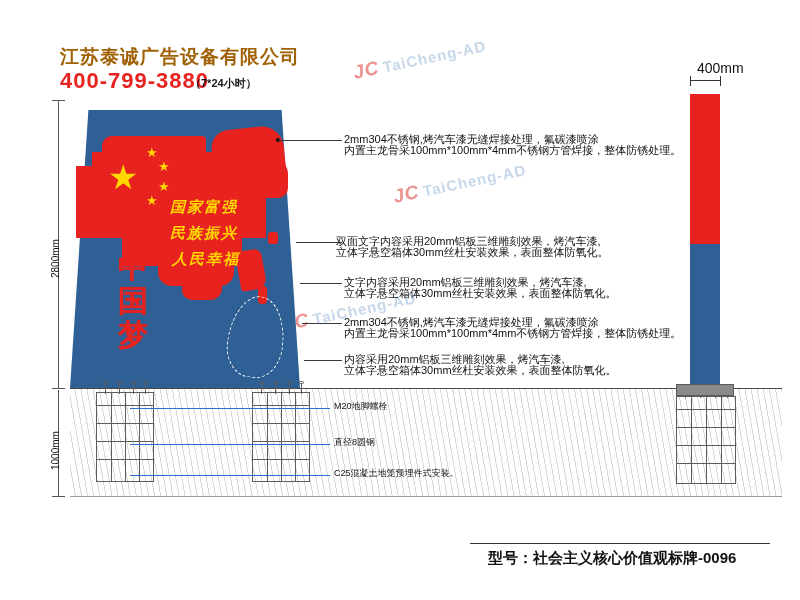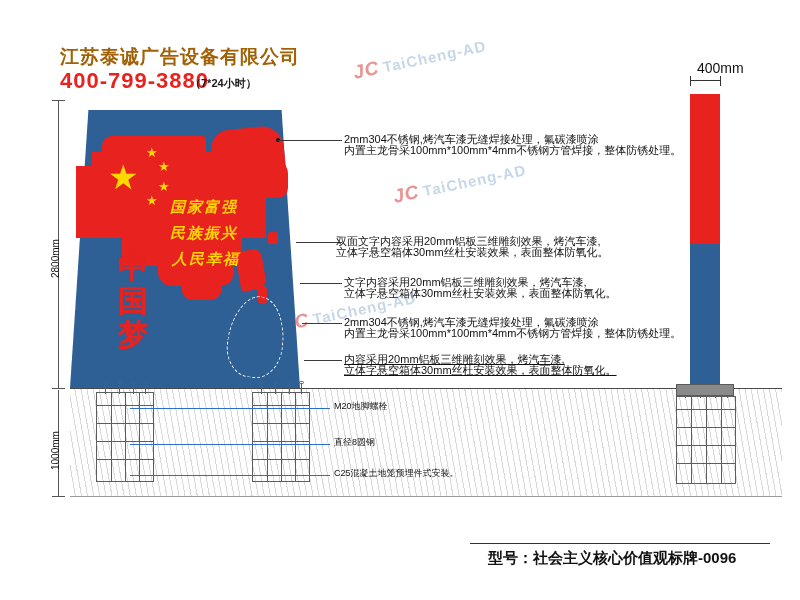--- a/index.html
+++ b/index.html
@@ -494,21 +494,21 @@
     <div>立体字悬空箱体30mm丝杜安装效果，表面整体防氧化。</div>
   </div>
 
   <div class="leader" style="left:302px; top:323px; width:40px;"></div>
   <div class="note" style="left:344px; top:317px;">
     <div>2mm304不锈钢,烤汽车漆无缝焊接处理，氟碳漆喷涂</div>
     <div>内置主龙骨采100mm*100mm*4mm不锈钢方管焊接，整体防锈处理。</div>
   </div>
 
   <div class="leader" style="left:304px; top:360px; width:38px;"></div>
-  <div class="note" style="left:344px; top:354px;text-decoration:underline;">
+  <div class="note" style="left:344px; top:354px;">
     <div>内容采用20mm铝板三维雕刻效果，烤汽车漆,</div>
     <div>立体字悬空箱体30mm丝杜安装效果，表面整体防氧化。</div>
   </div>
 
   <div class="leader-blue" style="left:130px; top:408px; width:200px;"></div>
   <div class="note-blue" style="left:334px; top:400px;">M20地脚螺栓</div>
 
   <div class="leader-blue" style="left:130px; top:444px; width:200px;"></div>
   <div class="note-blue" style="left:334px; top:436px;">直径8圆钢</div>
 

